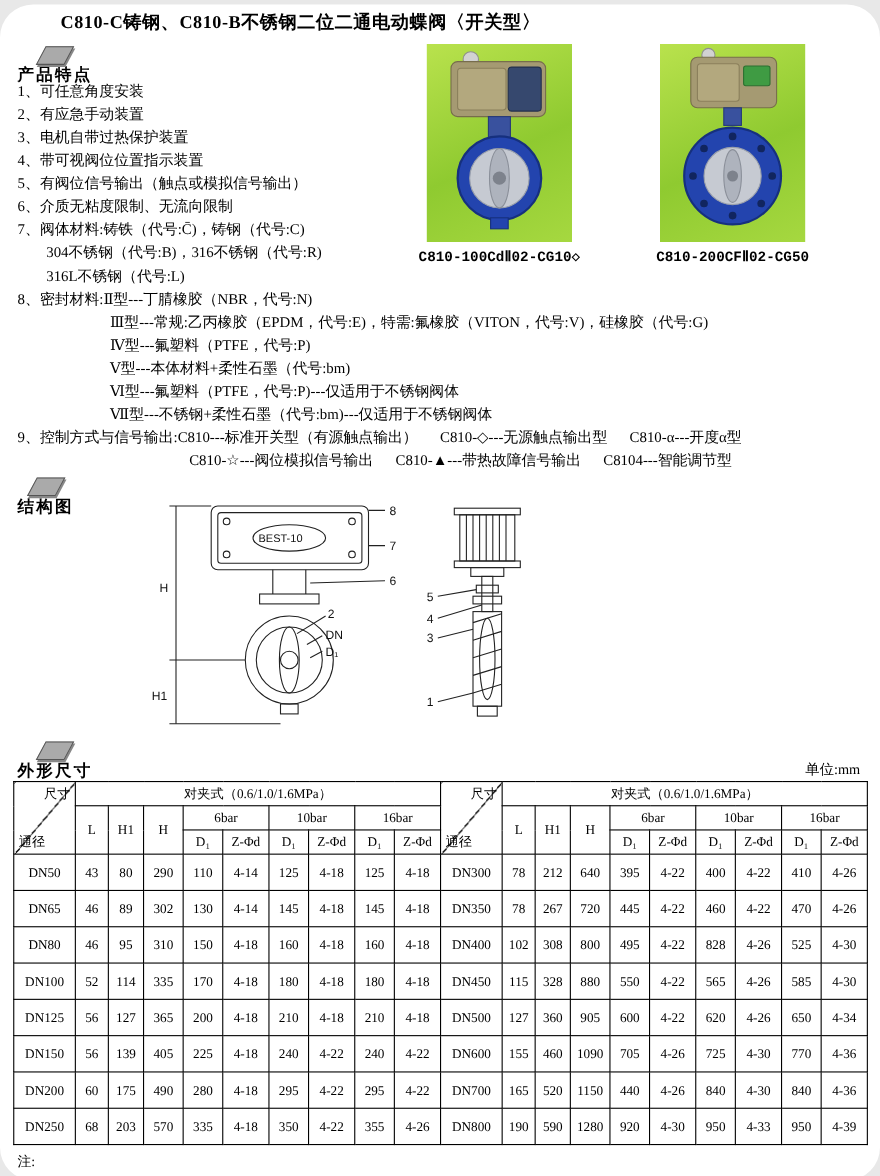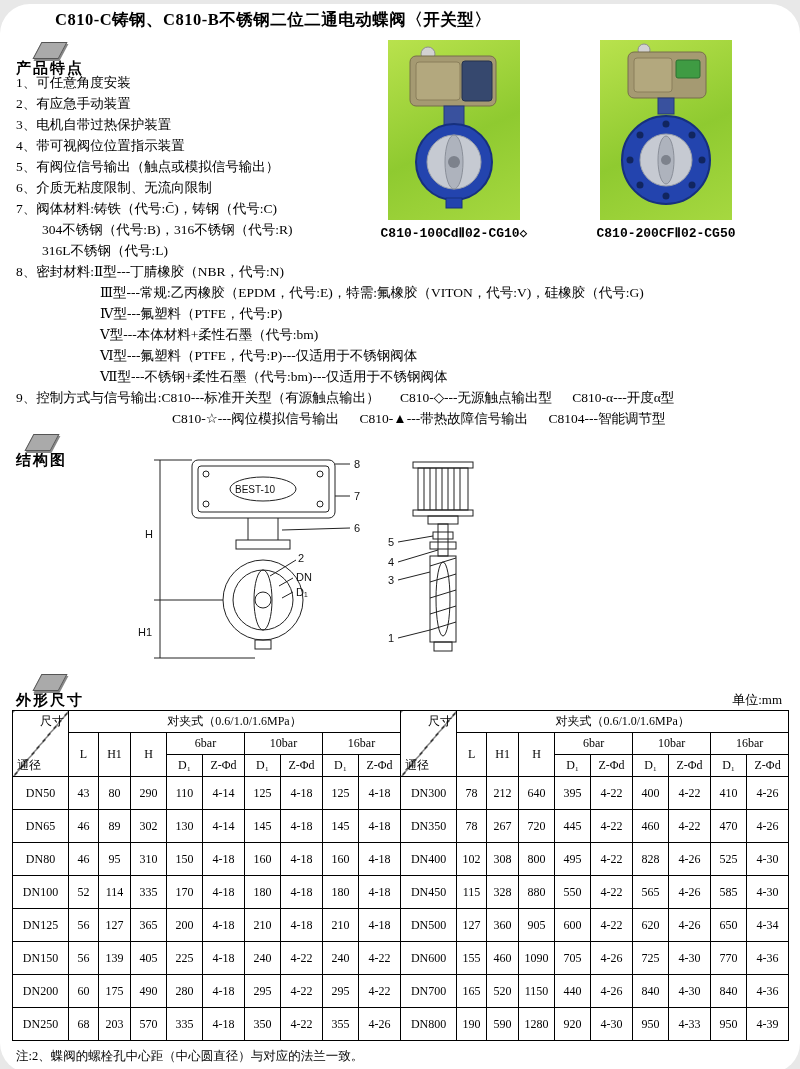--- a/index.html
+++ b/index.html
@@ -413,16 +413,15 @@
           <td>950</td>
           <td>4-33</td>
           <td>950</td>
           <td>4-39</td>
         </tr>
       </tbody>
   </table>
 
   <div id="notes">
     <span>注:</span>
-    <span class="note-item">2、蝶阀的螺栓孔中心距（中心圆直径）与对应的法兰一致。</span>
   </div>
 
 </div>
 
 </body></html>

